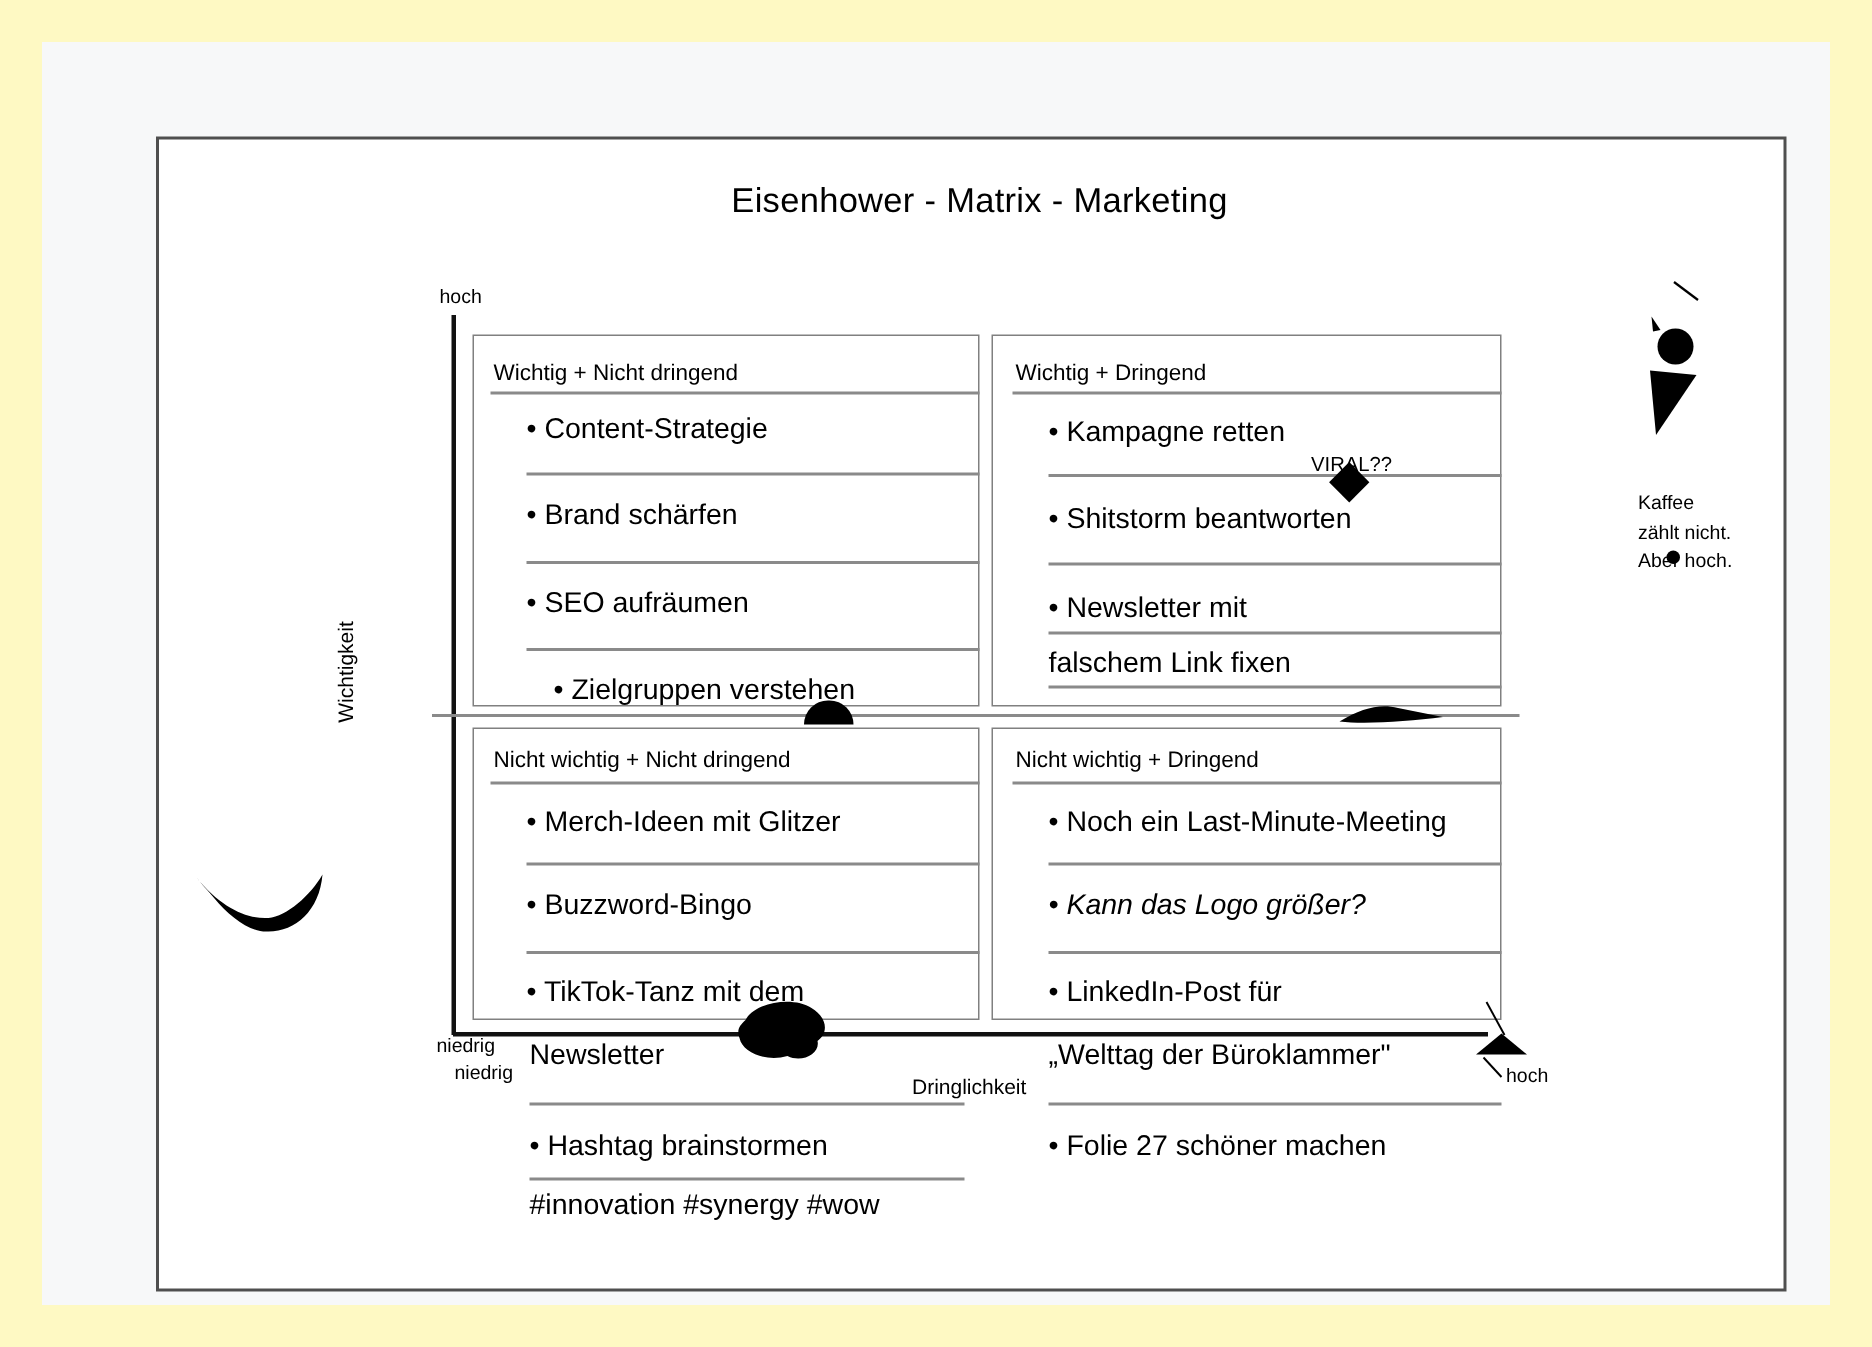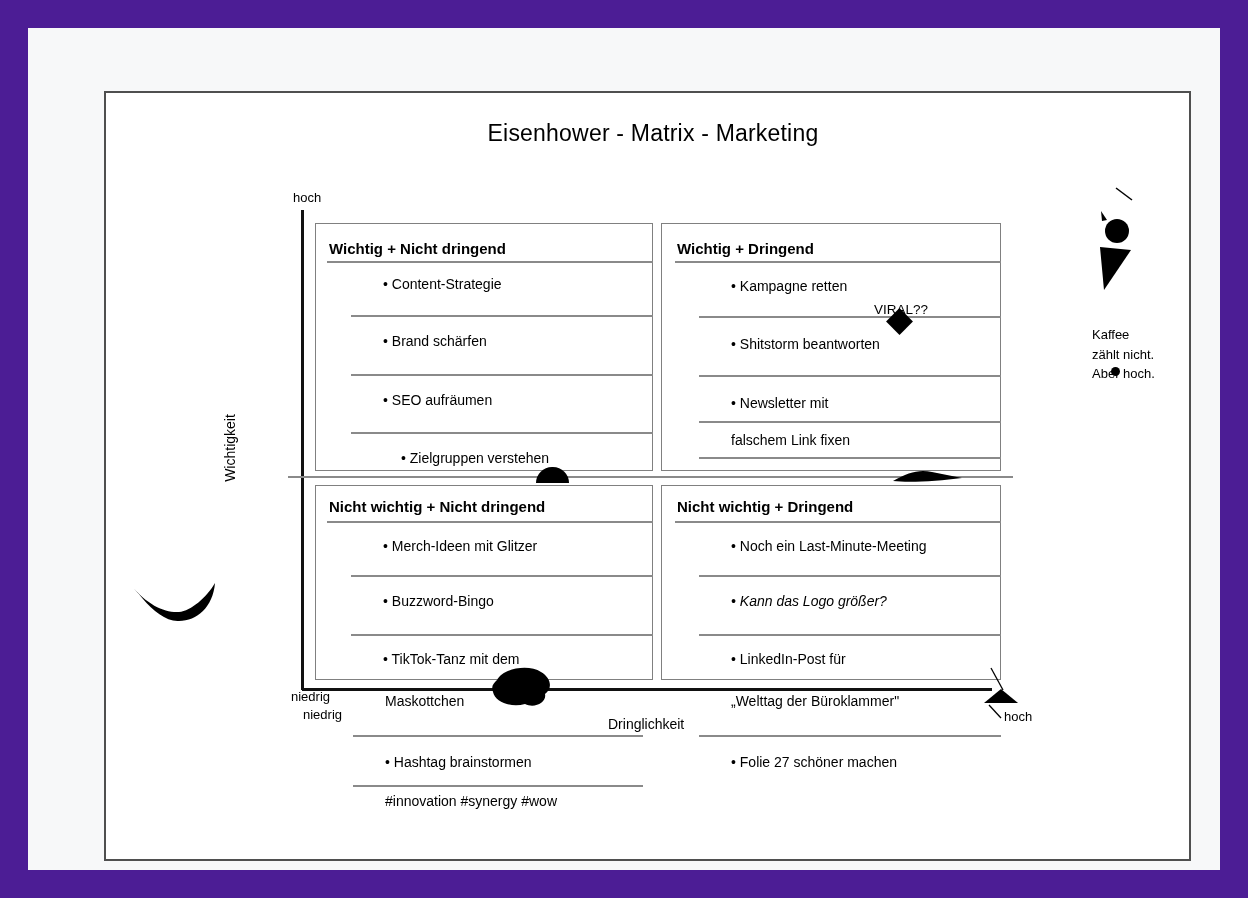--- a/index.html
+++ b/index.html
@@ -1,25 +1,25 @@
 <!DOCTYPE html>
 <html><head>
 <meta charset="utf-8">
 <style>
   * { margin:0; padding:0; box-sizing:border-box; }
   html,body { background:#ffffff; }
   body { font-family:"Liberation Sans", sans-serif; color:#000; }
-  .page { position:relative; width:1248px; height:898px; overflow:hidden; background:#4c1d95; }
+  .page { position:relative; width:1248px; height:898px; overflow:hidden; background:#fef9c3; }
   .canvas { position:absolute; left:28px; top:28px; width:1192px; height:842px; background:#f7f8f9; }
   .panel { position:absolute; left:76px; top:63px; width:1087px; height:770px; background:#ffffff; border:2px solid #4f4f4f; }
   .abs { position:absolute; }
   .title { left:275px; top:92px; width:700px; text-align:center; font-size:23px; letter-spacing:0.2px; }
   .qbox { border:1.5px solid #808080; background:#ffffff; }
-  .qtitle { font-size:15px; font-weight:bold; white-space:nowrap; }
-  .item { font-size:14px; white-space:nowrap;margin-left:32px; }
+  .qtitle { font-size:15px; font-weight:normal; white-space:nowrap; }
+  .item { font-size:19px; white-space:nowrap; }
   .item.bullet::before { content:"\2022  "; }
   .rule { height:2px; background:#8a8a8a; }
   .rule.thin { height:1.5px; }
   .axis { background:#111; }
   .axis-label { font-size:13px; white-space:nowrap; }
   .rot { transform:rotate(-90deg); transform-origin:center center; text-align:center; font-size:14px; }
   .note { font-size:12.5px; line-height:15px; white-space:nowrap; }
   .note .indent { padding-left:9px; }
   .coffee-note { font-size:13px; line-height:19.5px; white-space:nowrap; }
   .diamond { width:19px; height:19px; background:#000; transform:rotate(45deg); }
@@ -78,21 +78,21 @@
     <div class="abs diamond" style="left:862px; top:284px;"></div>
 
     <div class="abs qtitle" style="left:301px; top:470px;">Nicht wichtig + Nicht dringend</div>
     <div class="abs rule" style="left:299px; top:493px; width:326px;"></div>
     <div class="abs item bullet" style="left:323px; top:510px;">Merch-Ideen mit Glitzer</div>
     <div class="abs rule thin" style="left:323px; top:547px; width:302px;"></div>
     <div class="abs item bullet" style="left:323px; top:565px;">Buzzword-Bingo</div>
     <div class="abs rule thin" style="left:323px; top:606px; width:302px;"></div>
     <div class="abs item bullet" style="left:323px; top:623px;">TikTok-Tanz mit dem</div>
 
-    <div class="abs item" style="left:325px; top:665px;">Maskottchen</div>
+    <div class="abs item" style="left:325px; top:665px;">Newsletter</div>
     <div class="abs rule thin" style="left:325px; top:707px; width:290px;"></div>
     <div class="abs item bullet" style="left:325px; top:726px;">Hashtag brainstormen</div>
     <div class="abs rule thin" style="left:325px; top:757px; width:290px;"></div>
     <div class="abs item" style="left:325px; top:765px;">#innovation #synergy #wow</div>
 
     <div class="abs qtitle" style="left:649px; top:470px;">Nicht wichtig + Dringend</div>
     <div class="abs rule" style="left:647px; top:493px; width:326px;"></div>
     <div class="abs item bullet" style="left:671px; top:510px;">Noch ein Last-Minute-Meeting</div>
     <div class="abs rule thin" style="left:671px; top:547px; width:302px;"></div>
     <div class="abs item bullet" style="left:671px; top:565px;font-style:italic;">Kann das Logo größer?</div>

